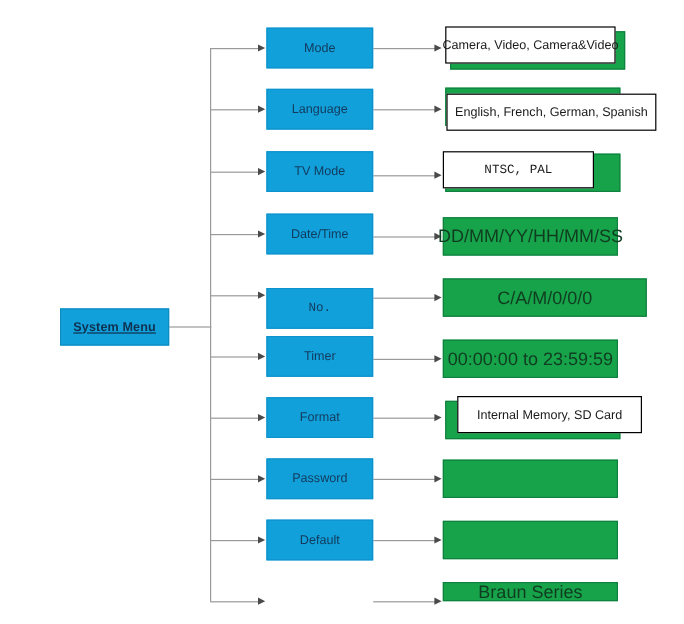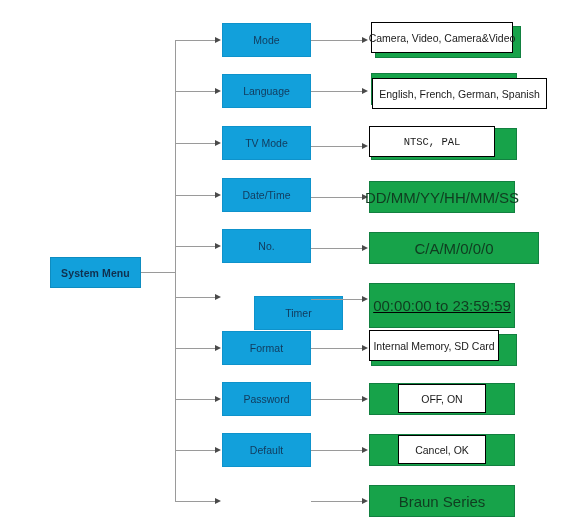--- a/index.html
+++ b/index.html
@@ -31,20 +31,21 @@
     display: flex;
     align-items: center;
     justify-content: center;
   }
   .root-node .lbl {
     font-size: 10.5px;
     font-weight: bold;
     color: #10304f;
     letter-spacing: 0.1px;
     white-space: nowrap;
+    text-decoration: underline;
   }
 
   
   .menu-node {
     position: absolute;
     left: 222px;
     width: 89px;
     height: 34px;
     background: #12A0DB;
     border: 1px solid #0E92CB;
@@ -182,89 +183,83 @@
   <div class="conn-h" style="left:311px; top:197px; width:52px;"></div>
   <div class="arrow-head" style="left:362px; top:193.5px;"></div>
   <div class="val-wrap" style="left:369px; top:181px; width:150px; height:33px;">
     <div class="val-green" style="width:146px; height:32px; left:0px; top:0px;">
       <span class="lbl">DD/MM/YY/HH/MM/SS</span>
     </div>
   </div>
 
   <div class="lead-h" style="left:175px; top:246px; width:41px;"></div>
   <div class="arrow-head" style="left:215px; top:242.5px;"></div>
-  <div class="menu-node" style="top:229px;">
+  <div class="menu-node" style="top:240px;font-family:Liberation Mono, monospace;">
     <span class="lbl">No.</span>
   </div>
   <div class="conn-h" style="left:311px; top:248px; width:52px;"></div>
   <div class="arrow-head" style="left:362px; top:244.5px;"></div>
   <div class="val-wrap" style="left:369px; top:232px; width:150px; height:33px;">
     <div class="val-green" style="width:170px; height:32px; left:0px; top:0px;">
       <span class="lbl">C/A/M/0/0/0</span>
     </div>
   </div>
 
   <div class="lead-h" style="left:175px; top:297px; width:41px;"></div>
   <div class="arrow-head" style="left:215px; top:293.5px;"></div>
-  <div class="menu-node" style="top:296px;margin-left:32px;">
+  <div class="menu-node" style="top:280px;">
     <span class="lbl">Timer</span>
   </div>
   <div class="conn-h" style="left:311px; top:299px; width:52px;"></div>
   <div class="arrow-head" style="left:362px; top:295.5px;"></div>
   <div class="val-wrap" style="left:369px; top:283px; width:150px; height:33px;">
-    <div class="val-green" style="width:146px; height:45px; left:0px; top:0px;text-decoration:underline;">
+    <div class="val-green" style="width:146px; height:32px; left:0px; top:0px;">
       <span class="lbl">00:00:00 to 23:59:59</span>
     </div>
   </div>
 
   <div class="lead-h" style="left:175px; top:348px; width:41px;"></div>
   <div class="arrow-head" style="left:215px; top:344.5px;"></div>
   <div class="menu-node" style="top:331px;align-items:center;">
     <span class="lbl">Format</span>
   </div>
   <div class="conn-h" style="left:311px; top:348px; width:52px;"></div>
   <div class="arrow-head" style="left:362px; top:344.5px;"></div>
   <div class="val-wrap" style="left:369px; top:330px; width:150px; height:36px;">
     <div class="val-green" style="width:146px; height:32px; left:2px; top:4px;"></div>
-    <div class="val-white" style="left:0px; top:0px; width:130px; height:31px;">
+    <div class="val-white" style="left:12px; top:0px; width:154px; height:31px;">
       <span class="lbl">Internal Memory, SD Card</span>
     </div>
   </div>
 
   <div class="lead-h" style="left:175px; top:399px; width:41px;"></div>
   <div class="arrow-head" style="left:215px; top:395.5px;"></div>
   <div class="menu-node" style="top:382px;">
     <span class="lbl">Password</span>
   </div>
   <div class="conn-h" style="left:311px; top:399px; width:52px;"></div>
   <div class="arrow-head" style="left:362px; top:395.5px;"></div>
   <div class="val-wrap" style="left:369px; top:383px; width:150px; height:33px;">
     <div class="val-green" style="width:146px; height:32px; left:0px; top:0px;"></div>
-    <div class="val-white" style="left:29px; top:1px; width:88px; height:29px;">
-      <span class="lbl">OFF, ON</span>
-    </div>
   </div>
 
   <div class="lead-h" style="left:175px; top:450px; width:41px;"></div>
   <div class="arrow-head" style="left:215px; top:446.5px;"></div>
   <div class="menu-node" style="top:433px;">
     <span class="lbl">Default</span>
   </div>
   <div class="conn-h" style="left:311px; top:450px; width:52px;"></div>
   <div class="arrow-head" style="left:362px; top:446.5px;"></div>
   <div class="val-wrap" style="left:369px; top:434px; width:150px; height:33px;">
     <div class="val-green" style="width:146px; height:32px; left:0px; top:0px;"></div>
-    <div class="val-white" style="left:29px; top:1px; width:88px; height:29px;">
-      <span class="lbl">Cancel, OK</span>
-    </div>
   </div>
 
   <div class="lead-h" style="left:175px; top:501px; width:41px;"></div>
   <div class="arrow-head" style="left:215px; top:497.5px;"></div>
   <div class="conn-h" style="left:311px; top:501px; width:52px;"></div>
   <div class="arrow-head" style="left:362px; top:497.5px;"></div>
   <div class="val-wrap" style="left:369px; top:485px; width:150px; height:33px;">
-    <div class="val-green" style="width:146px; height:32px; left:0px; top:0px;">
+    <div class="val-green" style="width:146px; height:16px; left:0px; top:0px;">
       <span class="lbl">Braun Series</span>
     </div>
   </div>
 
 </div>
 
 </body></html>

